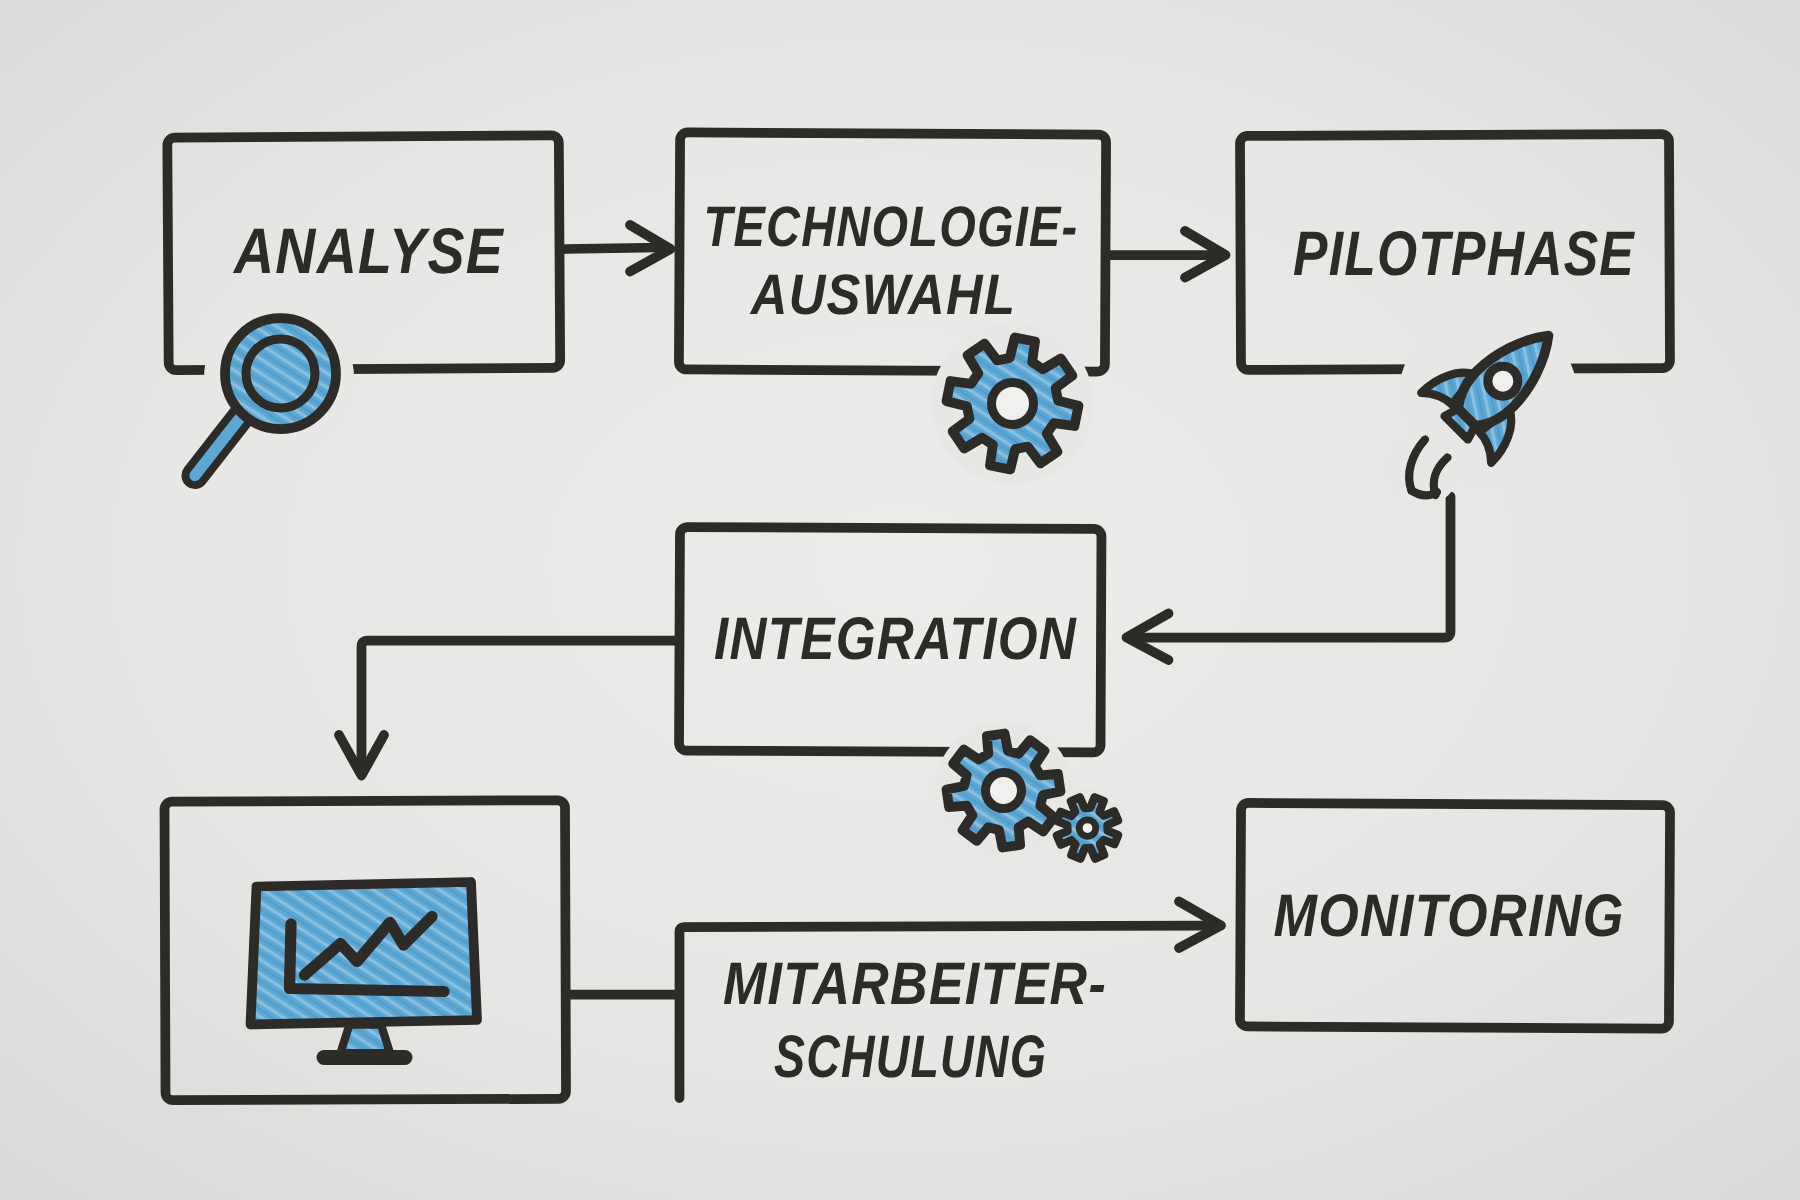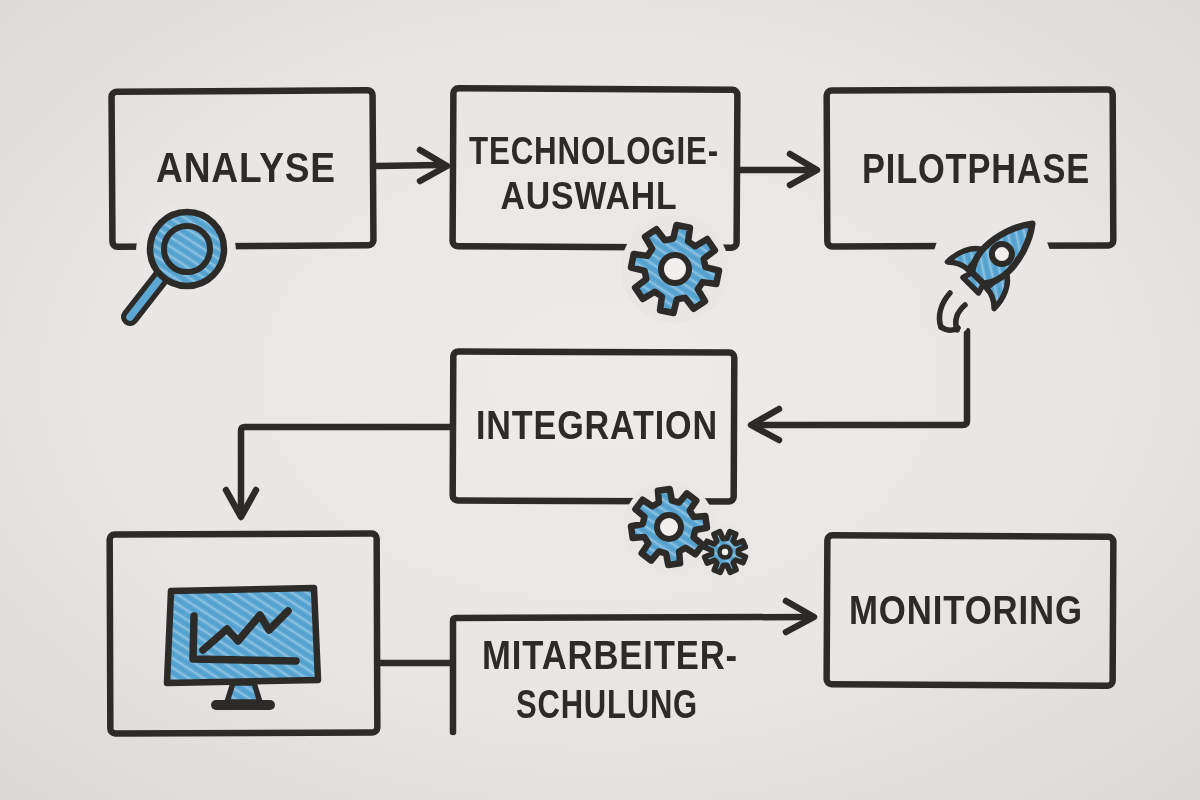--- a/index.html
+++ b/index.html
@@ -1,16 +1,16 @@
 <!DOCTYPE html>
 <html><head>
 <meta charset="utf-8">
 <style>
   html,body{margin:0;padding:0;background:#e6e5e3;}
-  .stage{position:relative;width:1200px;height:800px;overflow:hidden;}
+  .stage{position:relative;width:1200px;height:800px;overflow:hidden;font-style:italic;}
   svg{display:block;}
   .box{fill:none;stroke:#2d2b28;stroke-width:6.5;stroke-linejoin:round;}
   .ln{fill:none;stroke:#2d2b28;stroke-width:6.5;stroke-linecap:round;stroke-linejoin:round;}
   .thin{fill:none;stroke:#2d2b28;stroke-width:5.5;stroke-linecap:round;stroke-linejoin:round;}
   .halo{fill:#e8e7e5;stroke:none;}
   .haloln{fill:none;stroke:#e8e7e5;stroke-width:36;stroke-linecap:round;}
   .blue{fill:url(#scr);stroke:#2d2b28;stroke-width:6.5;stroke-linejoin:round;}
   .blue-thin{fill:url(#scr);stroke:#2d2b28;stroke-width:5.5;stroke-linejoin:round;}
   .hole{fill:#f1f0ee;stroke:#2d2b28;stroke-width:6;}
   .lbl{font-family:"Liberation Sans",sans-serif;font-weight:700;fill:#2d2b28;

